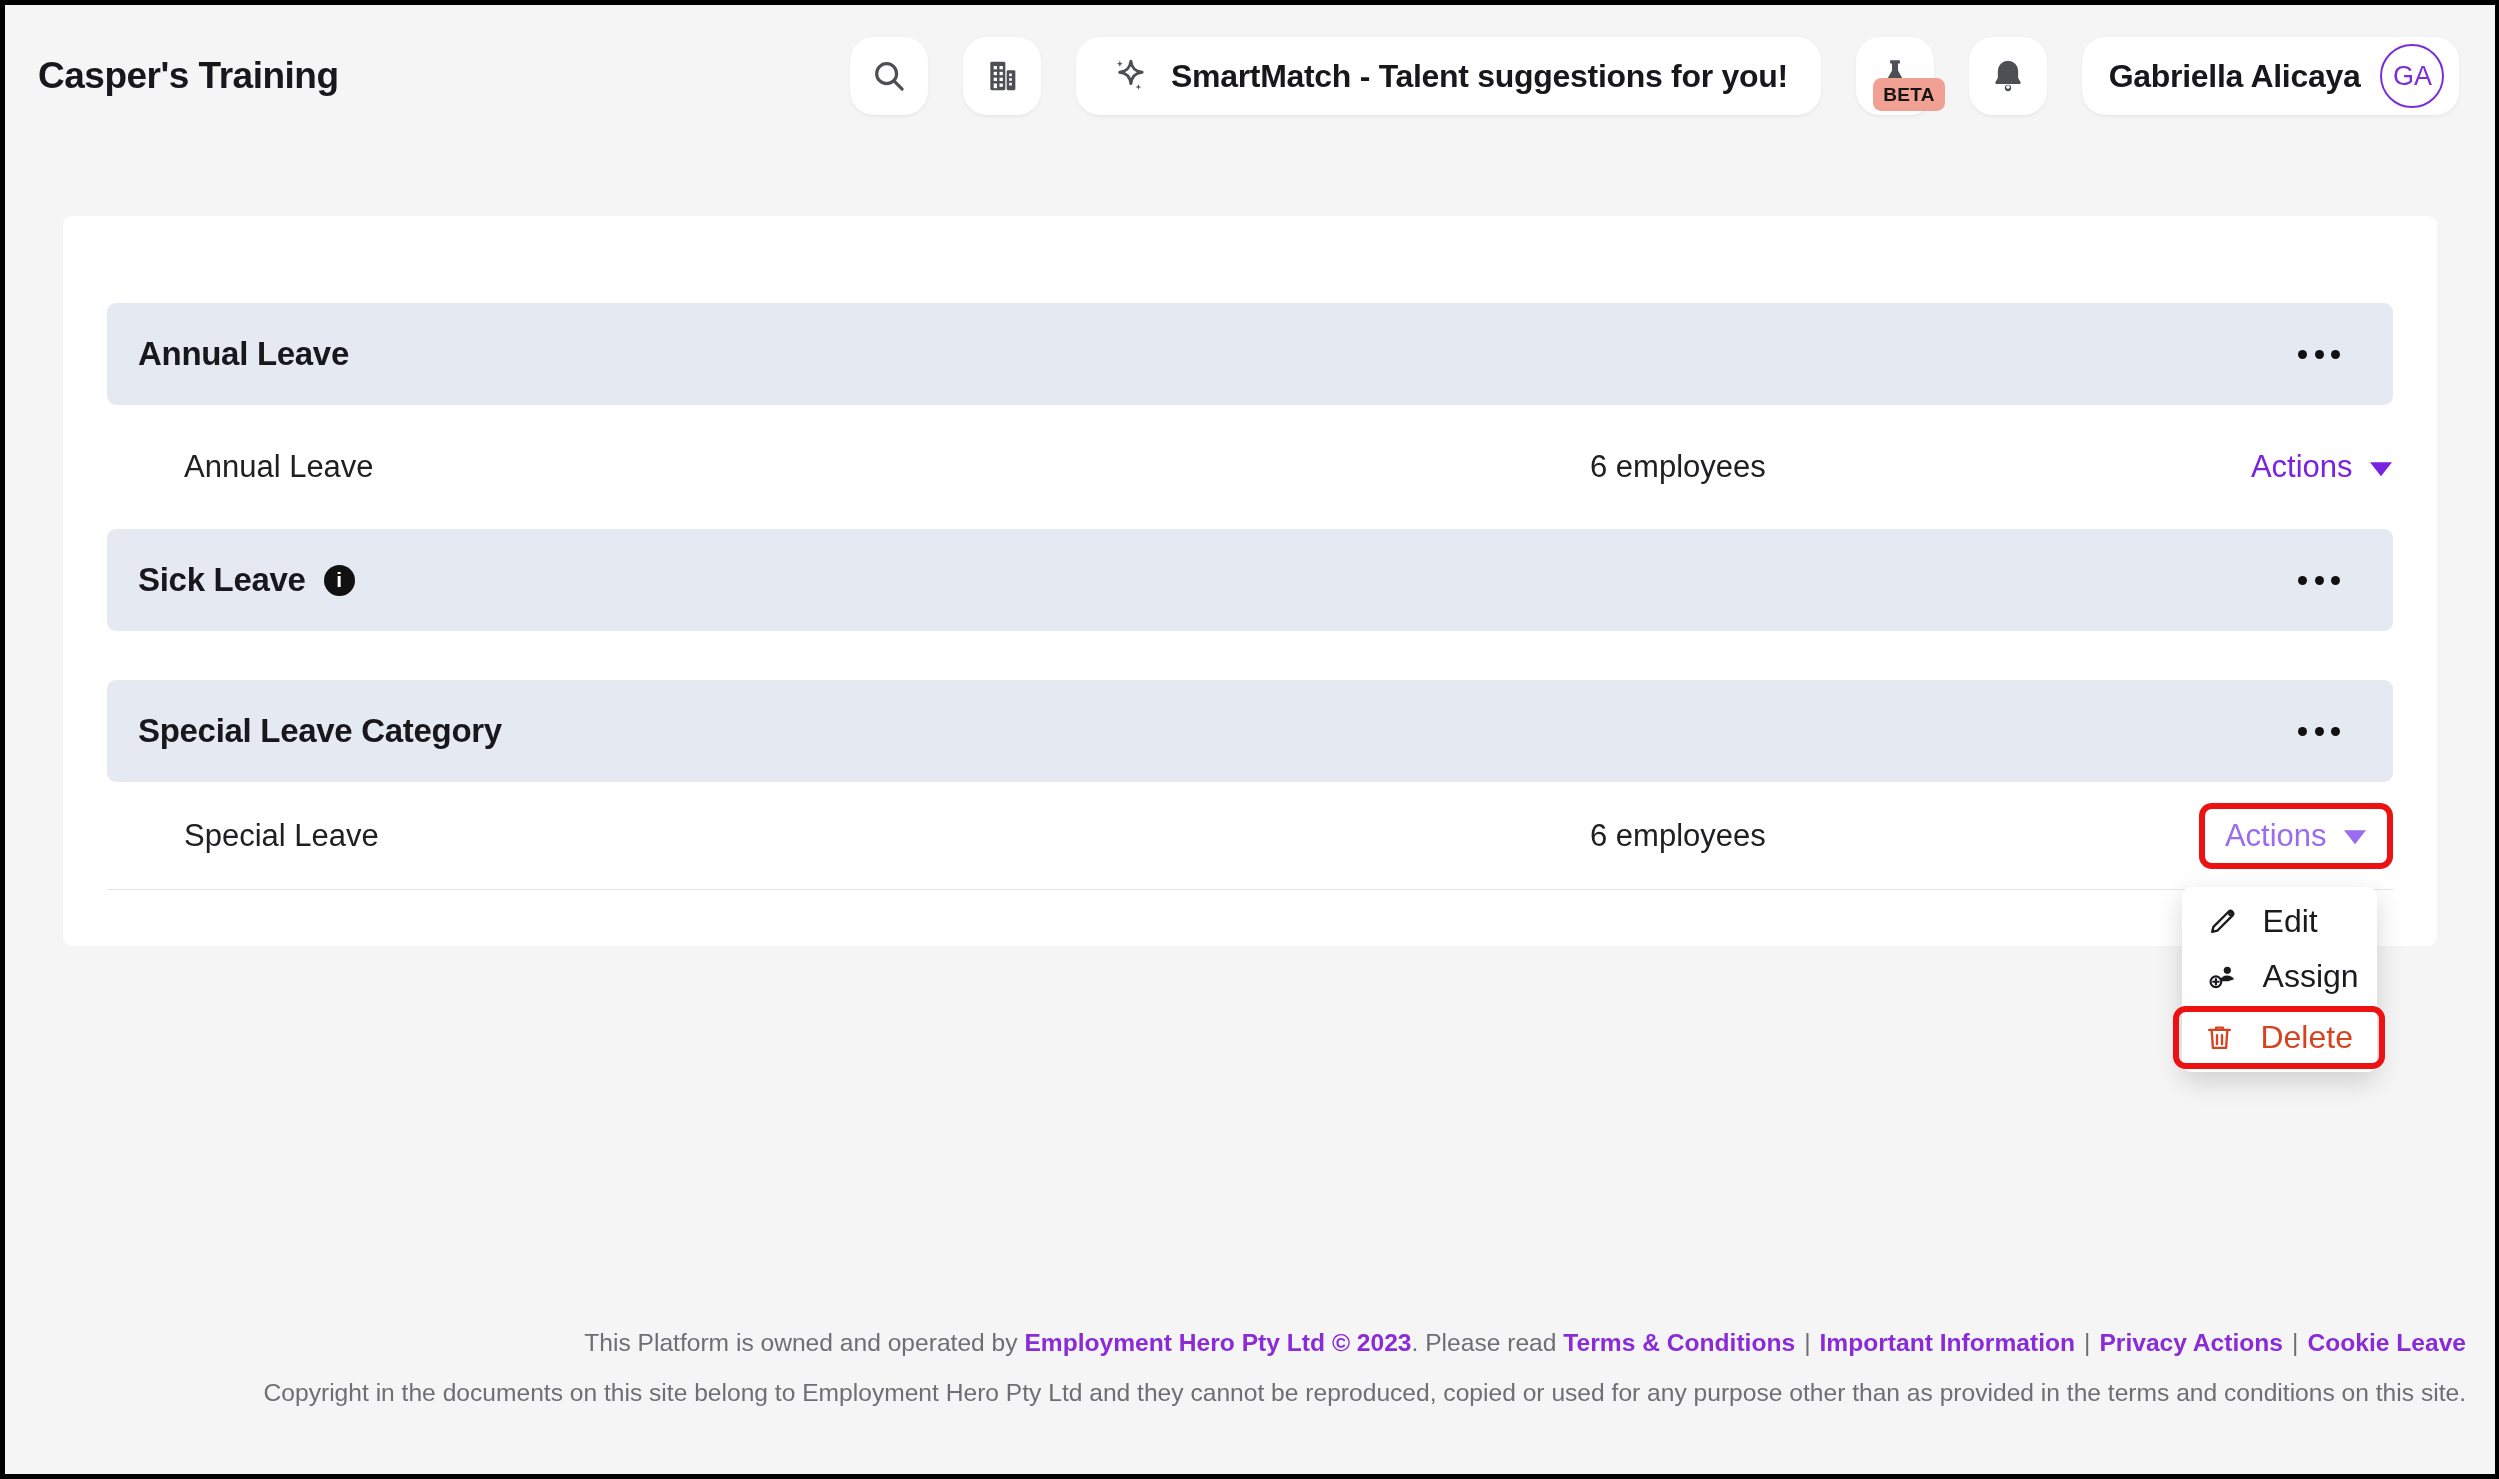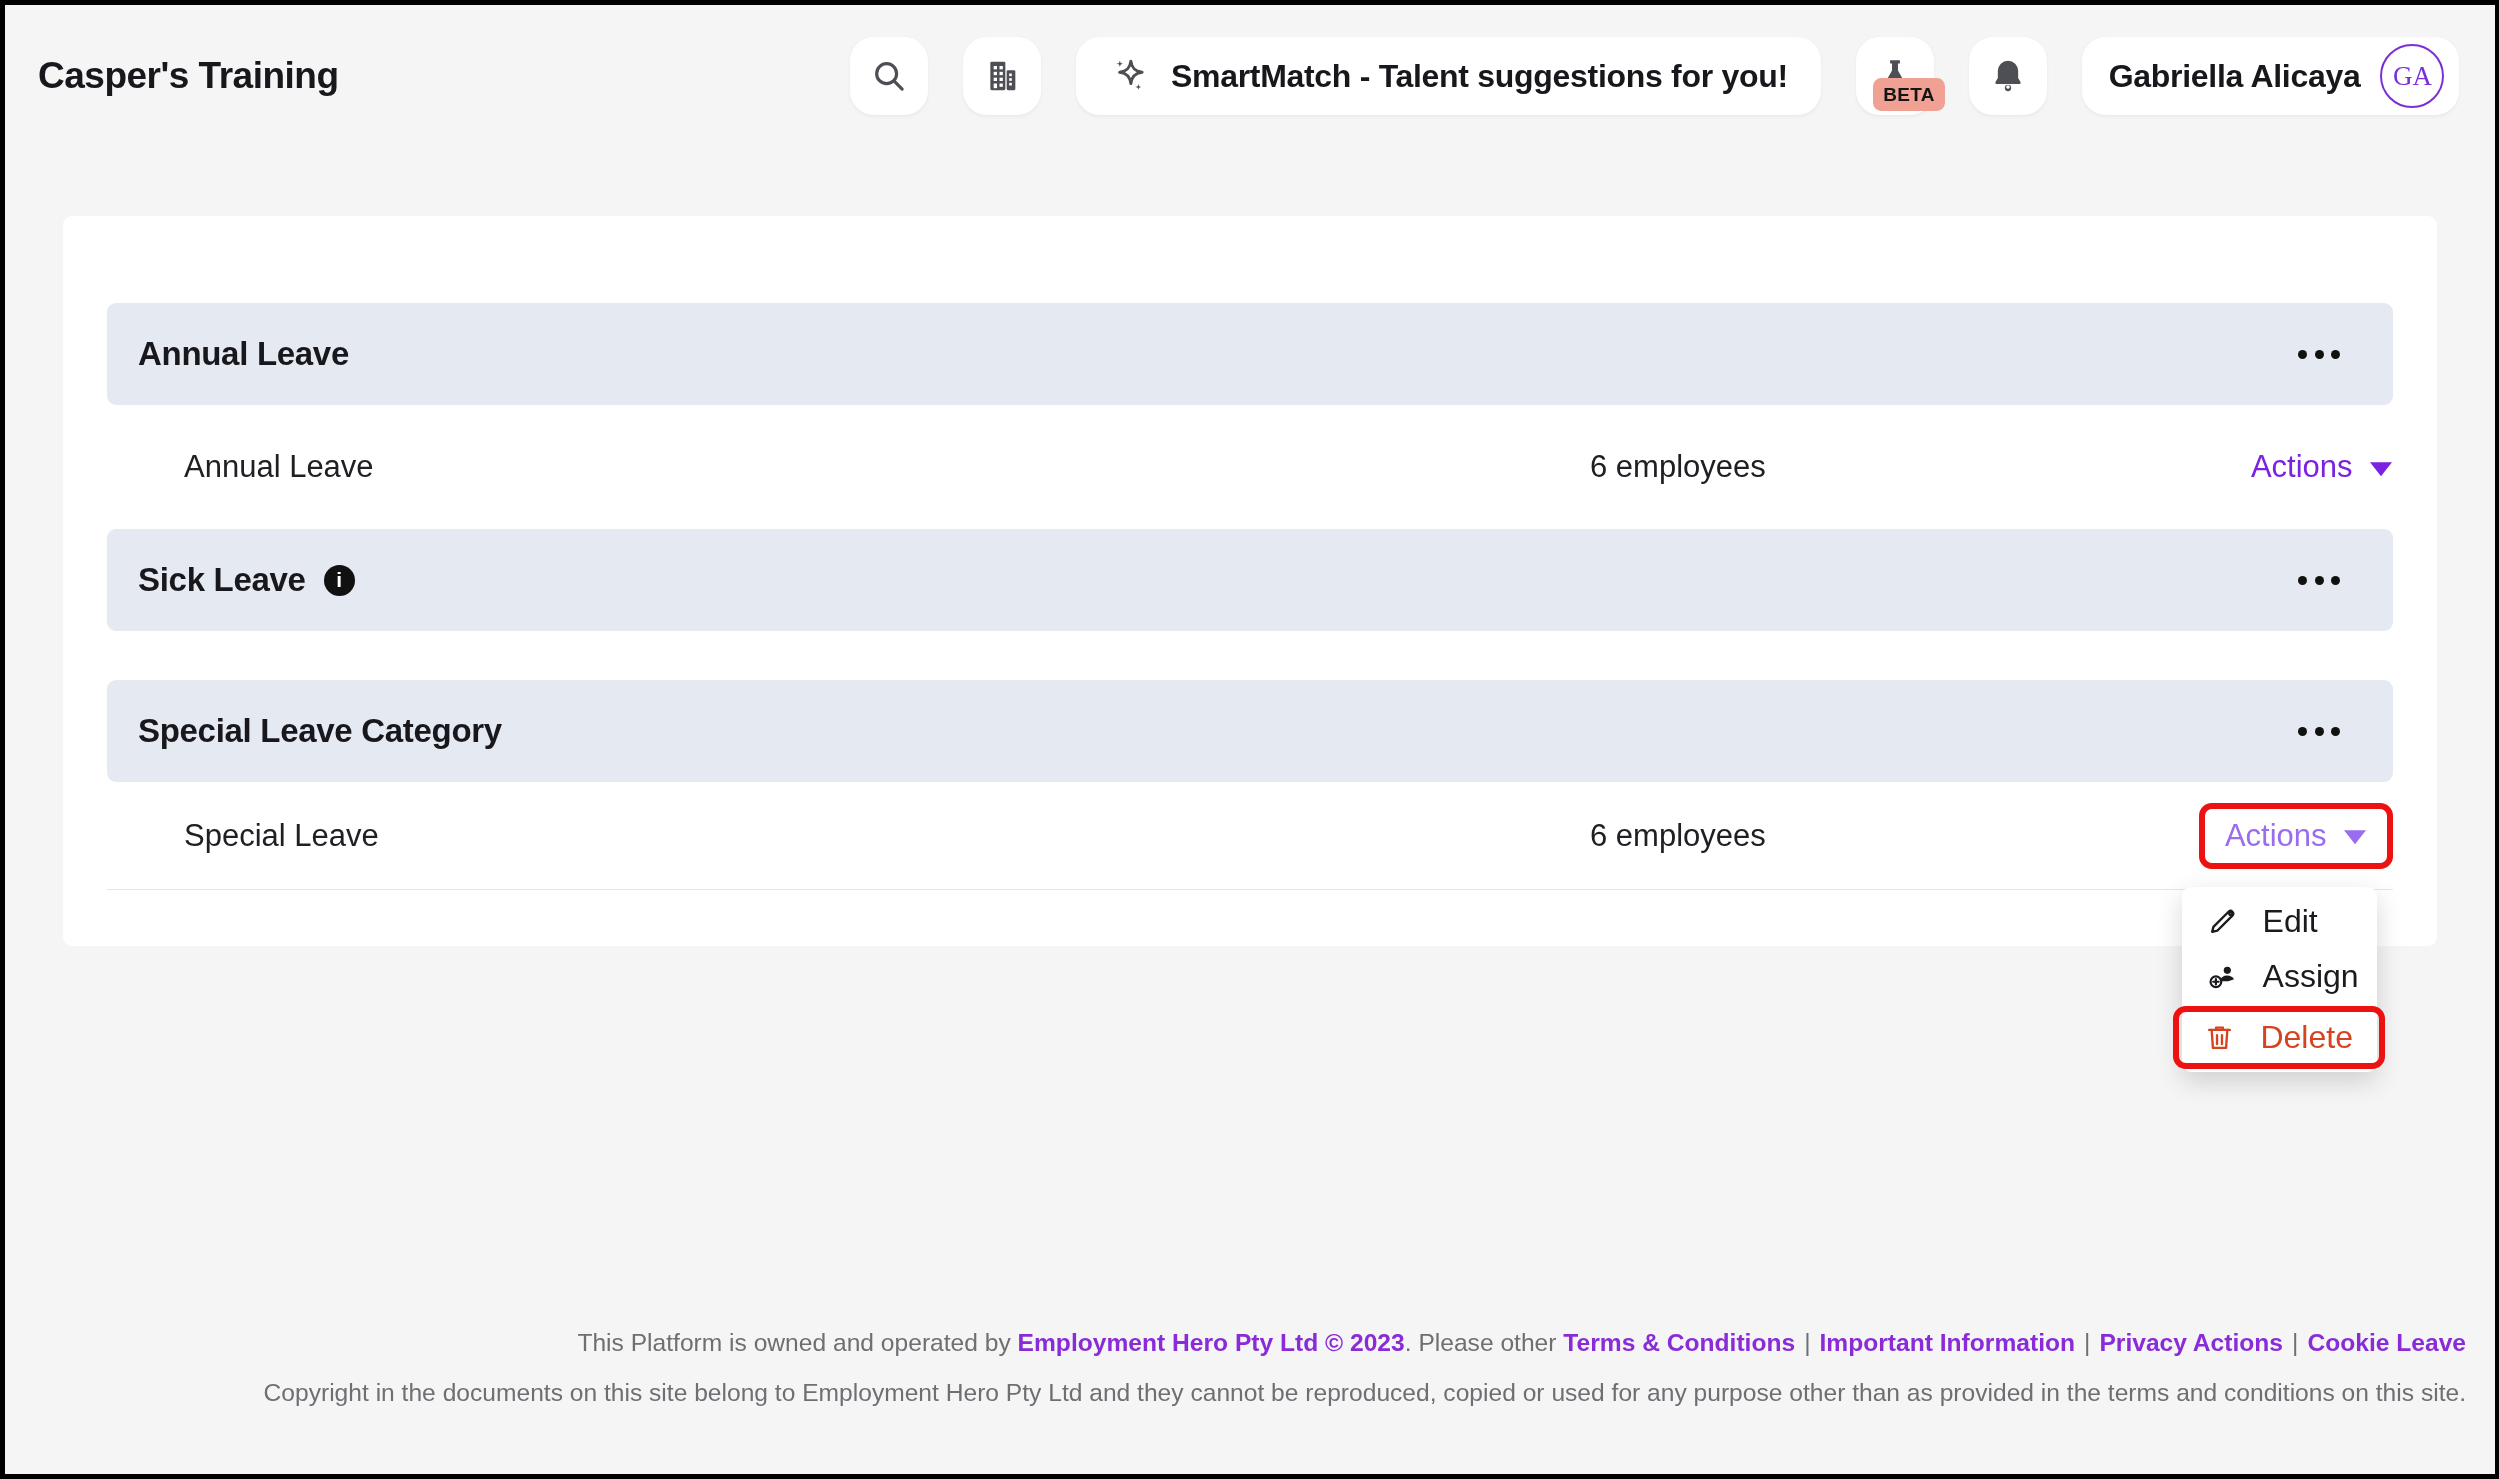--- a/index.html
+++ b/index.html
@@ -11,21 +11,21 @@
   
   .topbar{display:flex;align-items:center;justify-content:space-between;height:142px;padding:0 36px 0 33px;}
   .logo{font-size:37px;font-weight:800;letter-spacing:-0.5px;}
   .topbar-right{display:flex;align-items:center;gap:35px;}
   .iconbtn{width:78px;height:78px;border-radius:24px;background:#fff;display:flex;align-items:center;justify-content:center;color:#4E4F55;box-shadow:0 1.8px 3.6px rgba(0,0,0,.05);cursor:pointer;}
   .pill{height:78px;border-radius:24px;background:#fff;display:flex;align-items:center;gap:20px;padding:0 33px;box-shadow:0 1.8px 3.6px rgba(0,0,0,.05);cursor:pointer;}
   .pill .pill-label{font-size:32px;font-weight:800;letter-spacing:-0.3px;}
   .flask-wrap{position:relative;}
   .beta-badge{position:absolute;right:-11px;bottom:3.6px;background:#F1A193;color:#151515;font-size:19px;font-weight:800;padding:5.5px 10px;border-radius:8.2px;letter-spacing:0.3px;}
   .userpill{padding:0 14.6px 0 27px;}
-  .avatar{width:60px;height:60px;border-radius:50%;border:2.7px solid #7B2FD8;color:#7B2FD8;display:flex;align-items:center;justify-content:center;font-size:27px;font-weight:400;background:#fff;font-family:Liberation Serif, serif;}
+  .avatar{width:60px;height:60px;border-radius:50%;border:2.7px solid #7B2FD8;color:#7B2FD8;display:flex;align-items:center;justify-content:center;font-size:27px;font-weight:400;background:#fff;}
   
   .page-title{margin:44px 0 0 66px;font-size:59px;font-weight:800;letter-spacing:-0.9px;line-height:1.12;}
   .card{margin:69px 58px 0;background:#fff;border-radius:9px;padding:47px 44px 56px;}
   .addbtn{display:inline-flex;align-items:center;gap:22px;height:64px;padding:0 40px;border-radius:40px;background:#7B2CE0;color:#fff;font-size:31px;font-weight:600;border:none;cursor:pointer;font-family:inherit;}
   .sec-header{display:flex;align-items:center;justify-content:space-between;height:102px;background:#E5E9F2;border-radius:9px;padding:0 53px 0 31px;}
   .sec-header.first{margin-top:40px;}
   .sec-header.gap-after{margin-bottom:49px;}
   .sec-title{display:flex;align-items:center;gap:18px;font-size:33px;font-weight:700;letter-spacing:-0.3px;}
   .info-icon{width:31px;height:31px;border-radius:50%;background:#111;color:#fff;font-size:21px;font-weight:700;display:flex;align-items:center;justify-content:center;font-style:normal;}
   .dots{display:flex;gap:7.3px;cursor:pointer;padding:9px 0;}
@@ -233,19 +233,19 @@
           </div>
 
         </div>
       </div>
     </div>
 
   </div>
 
   <div class="footer">
     <div class="line1">
-      <span>This Platform is owned and operated by </span><a>Employment Hero Pty Ltd © 2023</a><span>. Please other </span><a>Terms &amp; Conditions</a><span class="sep">|</span><a>Important Information</a><span class="sep">|</span><a>Privacy Actions</a><span class="sep">|</span><a>Cookie Leave</a>
+      <span>This Platform is owned and operated by </span><a>Employment Hero Pty Ltd © 2023</a><span>. Please read </span><a>Terms &amp; Conditions</a><span class="sep">|</span><a>Important Information</a><span class="sep">|</span><a>Privacy Actions</a><span class="sep">|</span><a>Cookie Leave</a>
     </div>
     <div class="line2">Copyright in the documents on this site belong to Employment Hero Pty Ltd and they cannot be reproduced, copied or used for any purpose other than as provided in the terms and conditions on this site.</div>
   </div>
 
 </div>
 
 
 </body></html>

